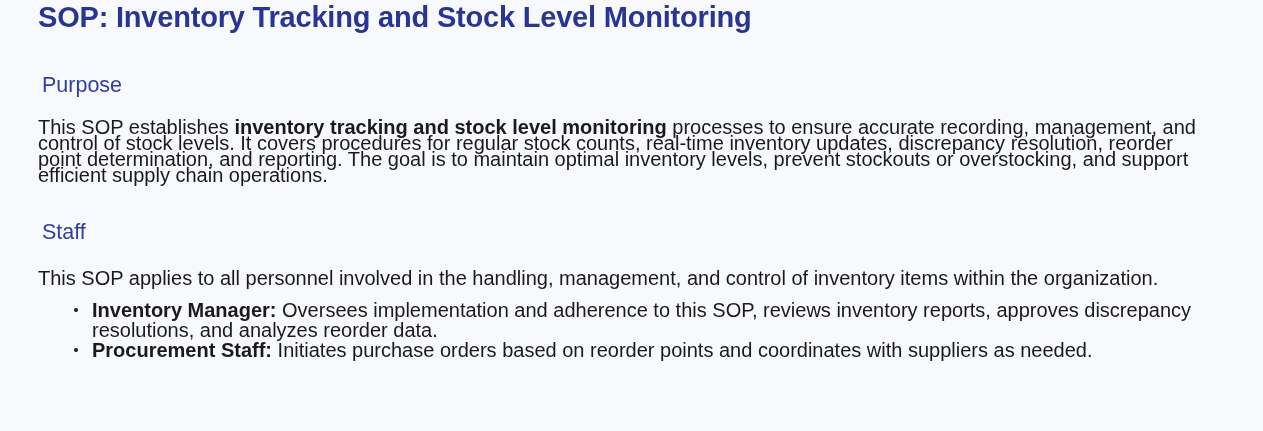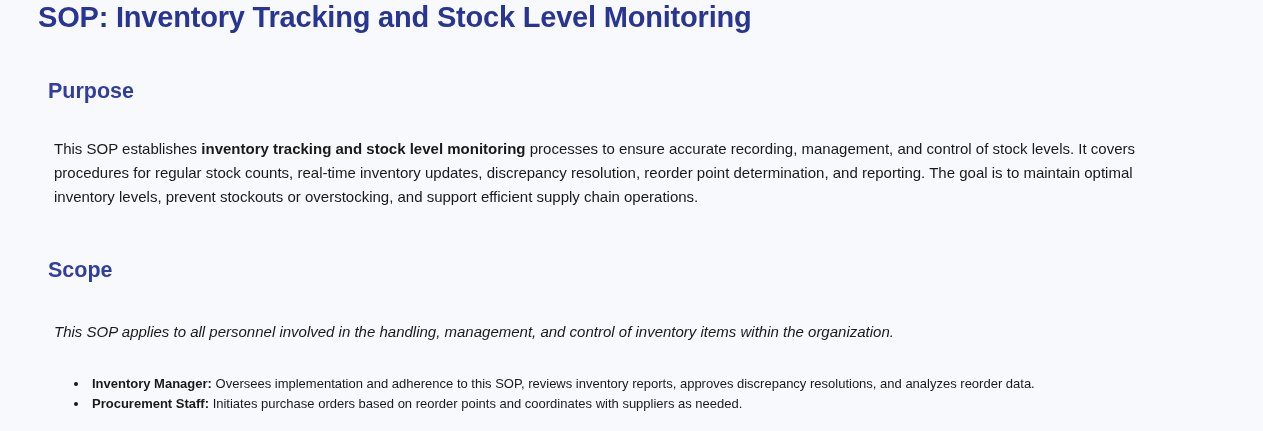--- a/index.html
+++ b/index.html
@@ -23,52 +23,51 @@
   .doc-title {
     font-size: 29px;
     font-weight: bold;
     color: #283593;
     margin: 0;
     letter-spacing: -0.2px;
     line-height: 1.2;
   }
   .section-heading {
     font-size: 21.5px;
-    font-weight: bold;
+    font-weight: normal;
     color: #303f9f;
-    margin: 10px;
+    margin: 4px;
     line-height: 1.2;
   }
   .h-purpose { padding-top: 34px; }
   .h-scope { padding-top: 33px; }
   .h-responsibilities { padding-top: 32px; }
 
   p.body-text {
-    font-size: 15px;
-    line-height: 24px;
-    margin: 16px;
+    font-size: 20px;
+    line-height: 16px;
+    margin: 0;
     padding-top: 16px;
     color: #1a1a1a;
     max-width: 1168px;
   }
   p.scope-text {
     padding-top: 21px;
-    font-style: italic;
   }
   strong, b {
     font-weight: bold;
   }
   ul.resp-list {
     margin: 0;
     padding: 14px 0 0 30px;
     list-style: none;
     max-width: 1175px;
   }
   ul.resp-list li {
-    font-size: 13px;
+    font-size: 20px;
     line-height: 20px;
     position: relative;
     padding-left: 24px;
     margin: 0;
     color: #1a1a1a;
   }
   ul.resp-list li .bullet {
     position: absolute;
     left: 6px;
     top: 8px;
@@ -82,21 +81,21 @@
 <body>
 
 <div class="page">
 
   <h1 class="doc-title">SOP: Inventory Tracking and Stock Level Monitoring</h1>
 
   <h2 class="section-heading h-purpose">Purpose</h2>
 
   <p class="body-text"><span>This SOP establishes </span><strong>inventory tracking and stock level monitoring</strong><span> processes to ensure accurate recording, management, and control of stock levels. It covers procedures for regular stock counts, real-time inventory updates, discrepancy resolution, reorder point determination, and reporting. The goal is to maintain optimal inventory levels, prevent stockouts or overstocking, and support efficient supply chain operations.</span></p>
 
-  <h2 class="section-heading h-scope">Scope</h2>
+  <h2 class="section-heading h-scope">Staff</h2>
 
   <p class="body-text scope-text">This SOP applies to all personnel involved in the handling, management, and control of inventory items within the organization.</p>
 
 
   <ul class="resp-list">
     <li>
       <span class="bullet"></span><strong>Inventory Manager:</strong><span> Oversees implementation and adherence to this SOP, reviews inventory reports, approves discrepancy resolutions, and analyzes reorder data.</span>
     </li>
     <li>
       <span class="bullet"></span><strong>Procurement Staff:</strong><span> Initiates purchase orders based on reorder points and coordinates with suppliers as needed.</span>

